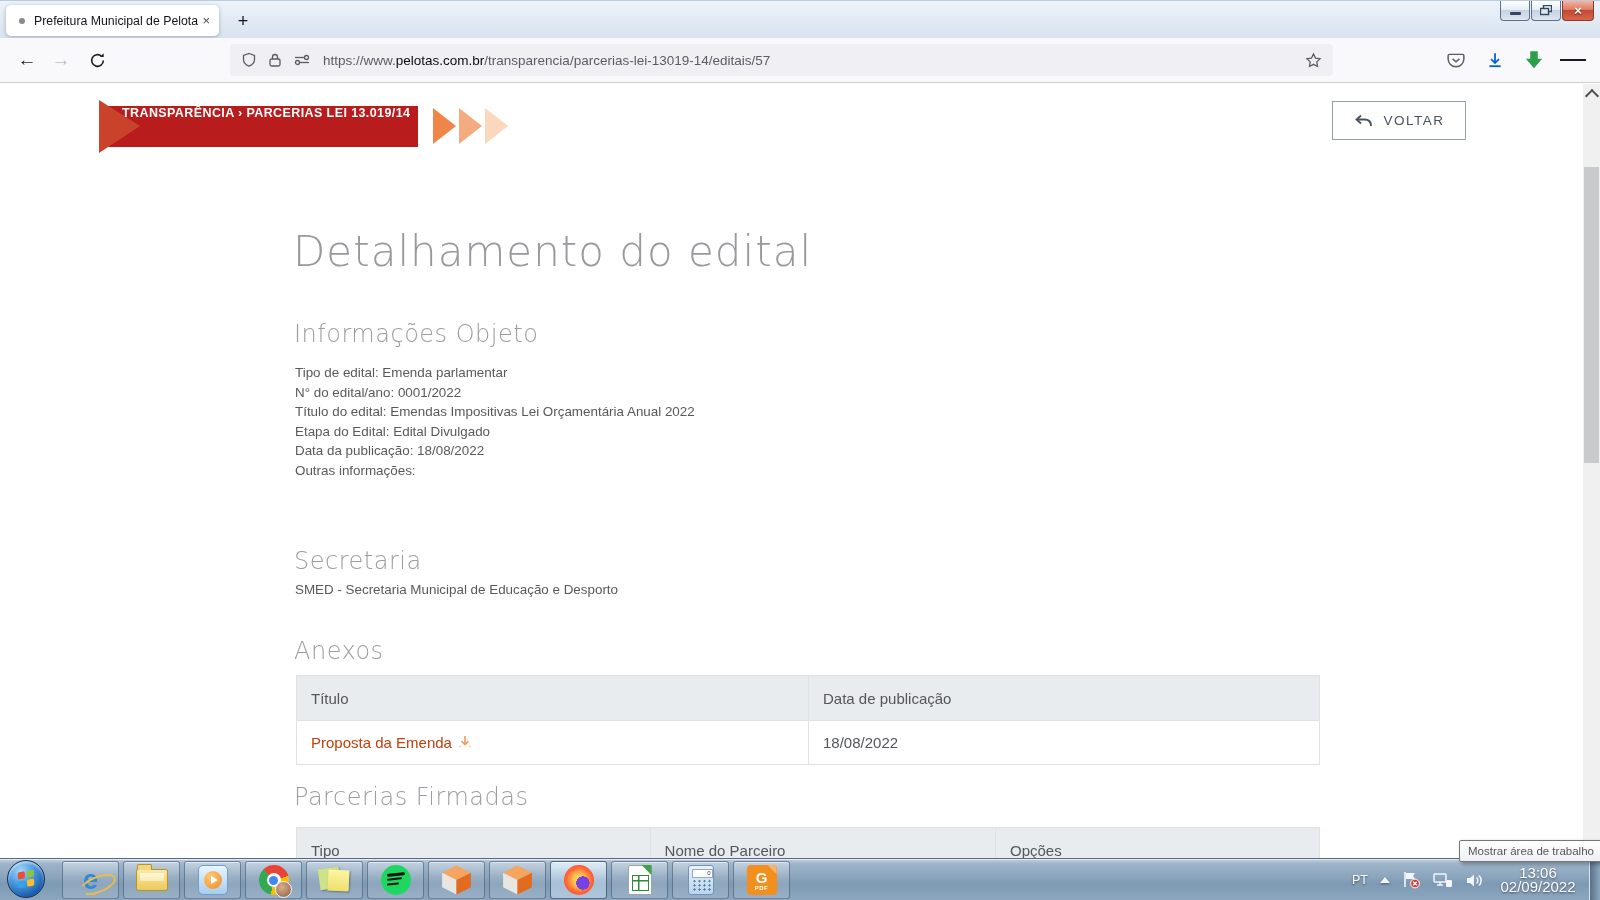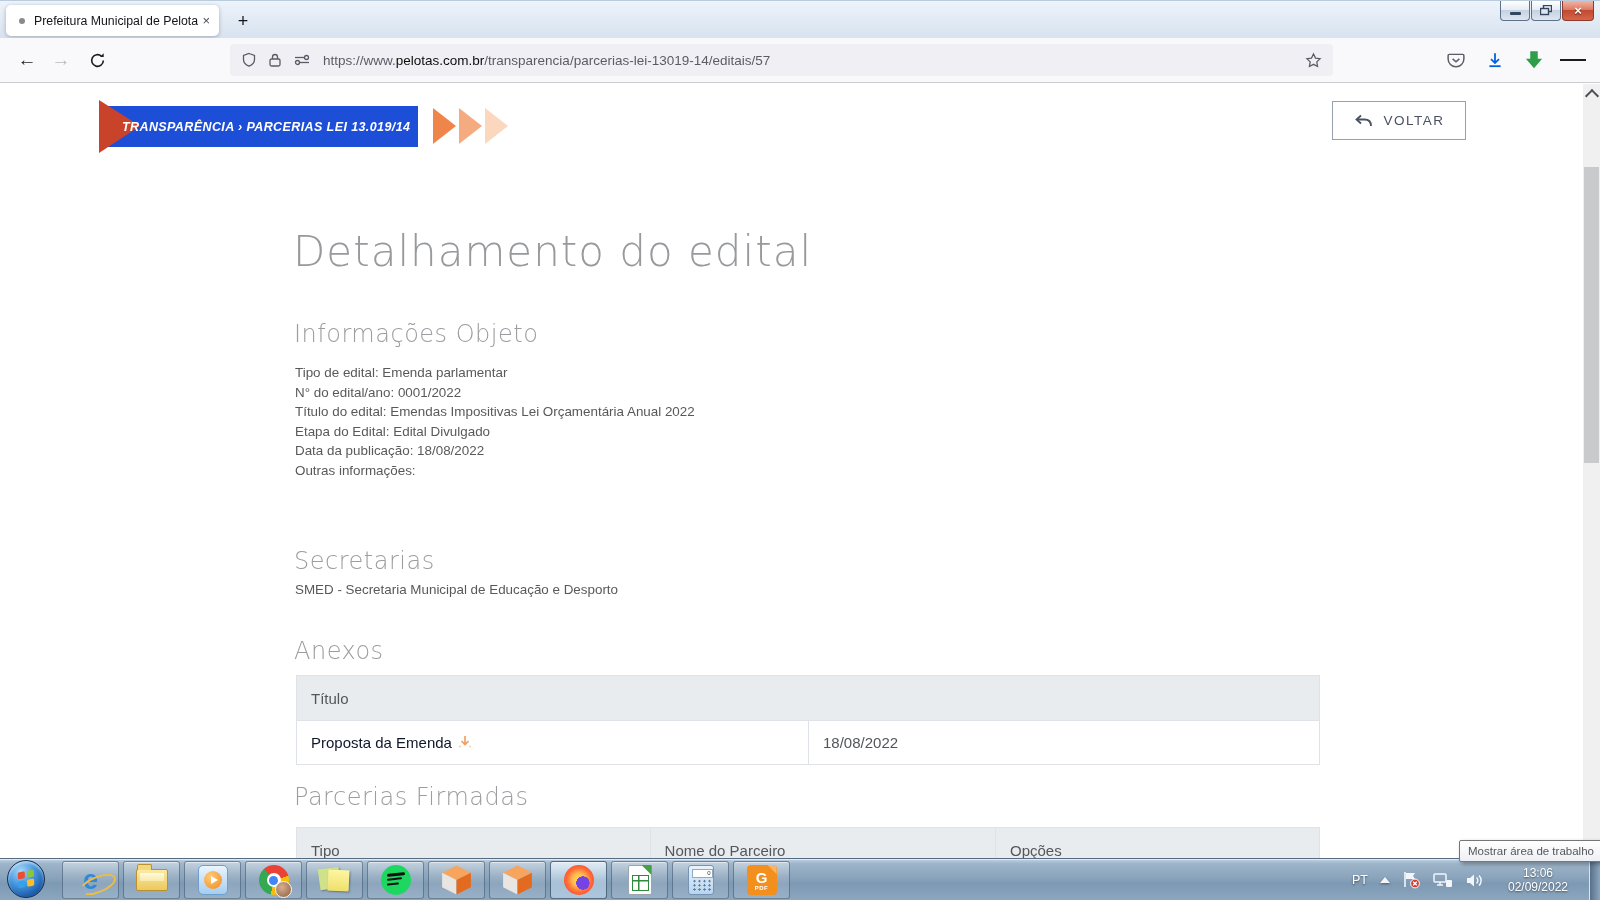--- a/index.html
+++ b/index.html
@@ -37,22 +37,22 @@
   .url-text{margin-left:12px;font-size:13.5px;color:#5b5b66;white-space:nowrap;overflow:hidden;flex:1;}
   .url-text .domain{color:#0c0c0d;}
   .star-ic{margin:0 11px 0 8px;flex:0 0 auto;display:flex;}
   .right-icons{position:absolute;right:14px;top:0;height:44px;display:flex;align-items:center;gap:13px;}
   .ricon{width:26px;height:26px;display:flex;align-items:center;justify-content:center;}
   .burger span{display:block;width:15px;height:1.8px;background:#1b1b1f;margin:2.2px 0;}
 
   
   .content{position:absolute;left:0;top:84px;width:1600px;height:774px;background:#fff;z-index:1;}
 
-  .banner{position:absolute;left:101px;top:22px;width:317px;height:41px;background:#1d4ed8;
-    display:flex;align-items:center;font-style:italic;}
+  .banner{position:absolute;left:101px;top:22px;width:317px;height:41px;background:#b91c1c;
+    display:flex;}
   .banner-tri{position:absolute;left:-2px;top:-6px;width:0;height:0;
     border-left:41px solid #C9432B;border-top:26px solid transparent;border-bottom:27px solid transparent;}
   .banner-text{position:relative;margin-left:21px;color:#fff;font-weight:bold;font-size:12.5px;
     letter-spacing:.4px;white-space:nowrap;}
   .chev{position:absolute;top:24px;width:0;height:0;border-top:18px solid transparent;border-bottom:18px solid transparent;}
   .chev1{left:433px;border-left:23px solid #F0854A;}
   .chev2{left:459px;border-left:23px solid #F5AB80;}
   .chev3{left:485px;border-left:23px solid #FAD7BD;}
 
   .voltar{position:absolute;left:1332px;top:17px;width:134px;height:39px;background:#fff;
@@ -72,21 +72,21 @@
   .tbl{position:absolute;left:296px;width:1024px;border:1px solid #dfe2e6;box-sizing:border-box;background:#fff;}
   .tbl1{top:591px;} .tbl2{top:743px;}
   .tbl .hrow{display:flex;background:#e9ecef;border-bottom:1px solid #dfe2e6;}
   .tbl .drow{display:flex;background:#fff;}
   .tbl .cell{box-sizing:border-box;padding:0 14px;display:flex;align-items:center;font-size:15px;color:#54565A;}
   .tbl .cell + .cell{border-left:1px solid #dfe2e6;}
   .tbl1 .hrow{height:44px;} .tbl1 .drow{height:43px;}
   .tbl1 .c1{width:50%;} .tbl1 .c2{width:50%;}
   .tbl2 .hrow{height:44px;}
   .tbl2 .c1{width:34.5%;} .tbl2 .c2{width:33.8%;} .tbl2 .c3{width:31.7%;}
-  .link-orange{color:#0f172a;display:flex;align-items:center;gap:6px;cursor:pointer;}
+  .link-orange{color:#c2410c;display:flex;align-items:center;gap:6px;cursor:pointer;}
 
   
   .scrollbar{position:absolute;right:0;top:84px;width:17px;height:774px;background:#f0f0f1;z-index:2;}
   .sb-thumb{position:absolute;left:1px;top:83px;width:15px;height:296px;background:#c9cacc;}
   .sb-caret{position:absolute;left:4px;width:8px;height:8px;border-left:2px solid #4f4f52;border-top:2px solid #4f4f52;}
   .sb-up{top:7px;transform:rotate(45deg);}
   .sb-down{bottom:7px;transform:rotate(225deg);border-color:#8a8a8e;}
 
   
   .taskbar{position:absolute;left:0;top:858px;width:1600px;height:42px;z-index:3;
@@ -163,21 +163,21 @@
   .foxit::after{content:"";position:absolute;right:0;top:0;width:9px;height:9px;
     background:#f9b46a;clip-path:polygon(0 0,100% 100%,100% 0);border-radius:0 4px 0 0;}
   .foxit-g{color:#fff;font-weight:bold;font-size:15px;line-height:1;}
   .foxit-pdf{color:#fff;font-weight:bold;font-size:6px;letter-spacing:.5px;}
 
   
   .tray{position:absolute;right:20px;top:0;height:42px;display:flex;align-items:center;gap:12px;z-index:4;}
   .tray-lang{color:#fff;font-size:12.5px;text-shadow:0 1px 2px rgba(0,0,0,.5);}
   .tray-caret{width:0;height:0;border-left:5px solid transparent;border-right:5px solid transparent;
     border-bottom:6px solid #f2f6fa;filter:drop-shadow(0 1px 1px rgba(0,0,0,.4));}
-  .clock{color:#fff;font-size:12px;text-align:center;line-height:14px;text-shadow:0 1px 2px rgba(0,0,0,.5);width:84px;}
+  .clock{color:#fff;font-size:15px;text-align:center;line-height:14px;text-shadow:0 1px 2px rgba(0,0,0,.5);width:84px;}
   .showdesk{position:absolute;right:0;top:0;width:11px;height:42px;
     background:linear-gradient(90deg,#5a7089,#8ba6be);border-left:1px solid #d9e5ef;box-sizing:border-box;z-index:3;}
 
   .tooltip{position:absolute;left:1459px;top:840px;height:20px;padding:0 8px;display:flex;align-items:center;
     background:linear-gradient(#ffffff,#eef0f5);border:1px solid #767676;border-radius:2px;
     font-size:11.5px;color:#575757;white-space:nowrap;z-index:5;box-shadow:2px 2px 4px rgba(0,0,0,.35);}
   svg{display:block;}
 </style>
 </head>
 <body>
@@ -292,27 +292,28 @@
     <div class="sec-head h-info">Informações Objeto</div>
     <div class="info-lines">
       <div>Tipo de edital: Emenda parlamentar</div>
       <div>N° do edital/ano: 0001/2022</div>
       <div>Título do edital: Emendas Impositivas Lei Orçamentária Anual 2022</div>
       <div>Etapa do Edital: Edital Divulgado</div>
       <div>Data da publicação: 18/08/2022</div>
       <div>Outras informações:</div>
     </div>
 
-    <div class="sec-head h-secr">Secretarias</div>
+    <div class="sec-head h-secr">Secretaria</div>
     <div class="secr-value">SMED - Secretaria Municipal de Educação e Desporto</div>
 
     <div class="sec-head h-anex">Anexos</div>
     <div class="tbl tbl1">
       <div class="hrow">
         <div class="cell c1">Título</div>
+        <div class="cell c2">Data de publicação</div>
       </div>
       <div class="drow">
         <div class="cell c1">
           <span class="link-orange">
             <span>Proposta da Emenda</span>
             <svg width="14" height="15" viewBox="0 0 14 15">
               <path d="M7 1v8M3.5 6L7 9.5 10.5 6" fill="none" stroke="#F29B5C" stroke-width="1.6"></path>
               <line x1="1.5" y1="11.5" x2="2.5" y2="11.5" stroke="#F29B5C" stroke-width="1.6"></line>
               <line x1="11.5" y1="11.5" x2="12.5" y2="11.5" stroke="#F29B5C" stroke-width="1.6"></line>
             </svg>

